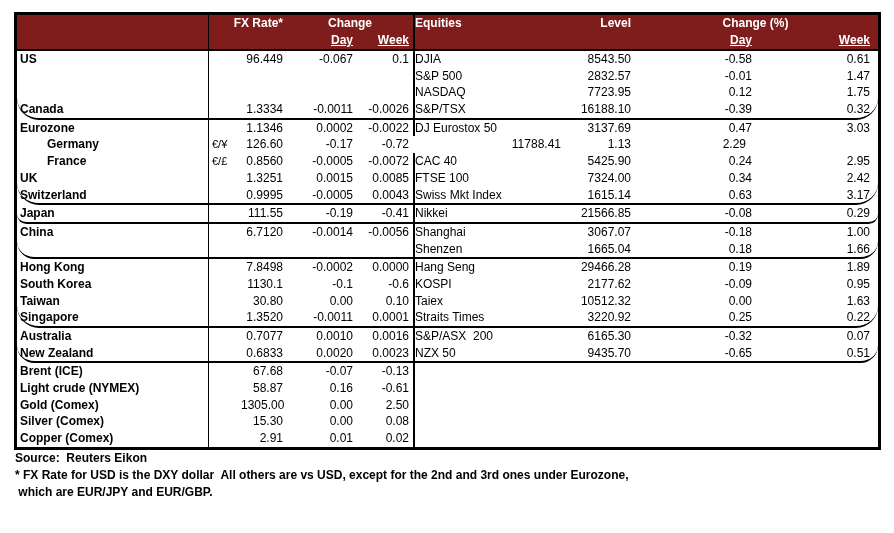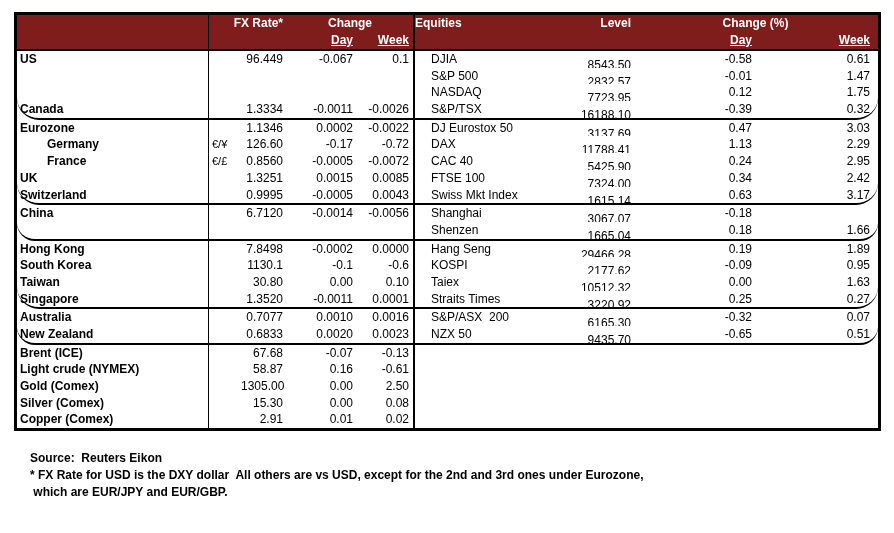--- a/index.html
+++ b/index.html
@@ -22,26 +22,26 @@
   
   .tgroup{border-bottom:2px solid #000;border-radius:22px;}
   .tgroup:last-child{border-bottom:none;}
   .trow{display:grid;grid-template-columns:192px 32px 46px 70px 56px 150px 70px 121px 124px;
         height:16.7px;line-height:16.7px;font-size:12px;}
   .trow>div{overflow:hidden;white-space:pre;}
   .c-country{font-weight:bold;padding-left:3px;border-right:1px solid #000;}
   .c-country.indent{padding-left:30px;}
   .c-pair{padding-left:3px;font-size:11px;}
   .c-num{text-align:right;padding-right:4px;}
-  .c-eq{border-left:2px solid #000;padding-left:16px;}
-  .c-lvl{padding-right:2px;margin-top:6px;}
+  .c-eq{border-left:2px solid #000;padding-left:0;}
+  .c-lvl{padding-right:2px;}
   .c-eqd{padding-right:2px;}
   .c-eqw{padding-right:8px;}
   
-  .footer{position:absolute;left:30px;top:450px;font-size:12px;font-weight:bold;line-height:17px;}
+  .footer{position:absolute;left:15px;top:450px;font-size:12px;font-weight:bold;line-height:17px;}
   .footer div{white-space:pre;}
 </style>
 </head>
 <body>
 
 <div class="page">
 
   <div class="fin-table">
 
     <div class="thead">
@@ -124,21 +124,20 @@
             <div class="c-num c-lvl">3137.69</div>
             <div class="c-num c-eqd">0.47</div>
             <div class="c-num c-eqw">3.03</div>
           </div>
           <div class="trow">
             <div class="c-country indent">Germany</div>
             <div class="c-pair">€/¥</div>
             <div class="c-num">126.60</div>
             <div class="c-num">-0.17</div>
             <div class="c-num">-0.72</div>
-            <div class="c-eq">DAX</div>
             <div class="c-num c-lvl">11788.41</div>
             <div class="c-num c-eqd">1.13</div>
             <div class="c-num c-eqw">2.29</div>
           </div>
           <div class="trow">
             <div class="c-country indent">France</div>
             <div class="c-pair">€/£</div>
             <div class="c-num">0.8560</div>
             <div class="c-num">-0.0005</div>
             <div class="c-num">-0.0072</div>
@@ -165,28 +164,42 @@
             <div class="c-num">-0.0005</div>
             <div class="c-num">0.0043</div>
             <div class="c-eq">Swiss Mkt Index</div>
             <div class="c-num c-lvl">1615.14</div>
             <div class="c-num c-eqd">0.63</div>
             <div class="c-num c-eqw">3.17</div>
           </div>
         </div>
         <div class="tgroup">
           <div class="trow">
+            <div class="c-country">Japan</div>
+            <div class="c-pair"></div>
+            <div class="c-num">111.55</div>
+            <div class="c-num">-0.19</div>
+            <div class="c-num">-0.41</div>
+            <div class="c-eq">Nikkei</div>
+            <div class="c-num c-lvl">21566.85</div>
+            <div class="c-num c-eqd">-0.08</div>
+            <div class="c-num c-eqw">0.29</div>
+          </div>
+        </div>
+        <div class="tgroup">
+          <div class="trow">
             <div class="c-country">China</div>
             <div class="c-pair"></div>
             <div class="c-num">6.7120</div>
             <div class="c-num">-0.0014</div>
             <div class="c-num">-0.0056</div>
             <div class="c-eq">Shanghai</div>
             <div class="c-num c-lvl">3067.07</div>
             <div class="c-num c-eqd">-0.18</div>
+            <div class="c-num c-eqw">1.00</div>
           </div>
           <div class="trow">
             <div class="c-country"></div>
             <div class="c-pair"></div>
             <div class="c-num"></div>
             <div class="c-num"></div>
             <div class="c-num"></div>
             <div class="c-eq">Shenzen</div>
             <div class="c-num c-lvl">1665.04</div>
             <div class="c-num c-eqd">0.18</div>
@@ -229,21 +242,21 @@
           </div>
           <div class="trow">
             <div class="c-country">Singapore</div>
             <div class="c-pair"></div>
             <div class="c-num">1.3520</div>
             <div class="c-num">-0.0011</div>
             <div class="c-num">0.0001</div>
             <div class="c-eq">Straits Times</div>
             <div class="c-num c-lvl">3220.92</div>
             <div class="c-num c-eqd">0.25</div>
-            <div class="c-num c-eqw">0.27</div>
+            <div class="c-num c-eqw">0.22</div>
           </div>
         </div>
         <div class="tgroup">
           <div class="trow">
             <div class="c-country">Australia</div>
             <div class="c-pair"></div>
             <div class="c-num">0.7077</div>
             <div class="c-num">0.0010</div>
             <div class="c-num">0.0016</div>
             <div class="c-eq">S&amp;P/ASX  200</div>

